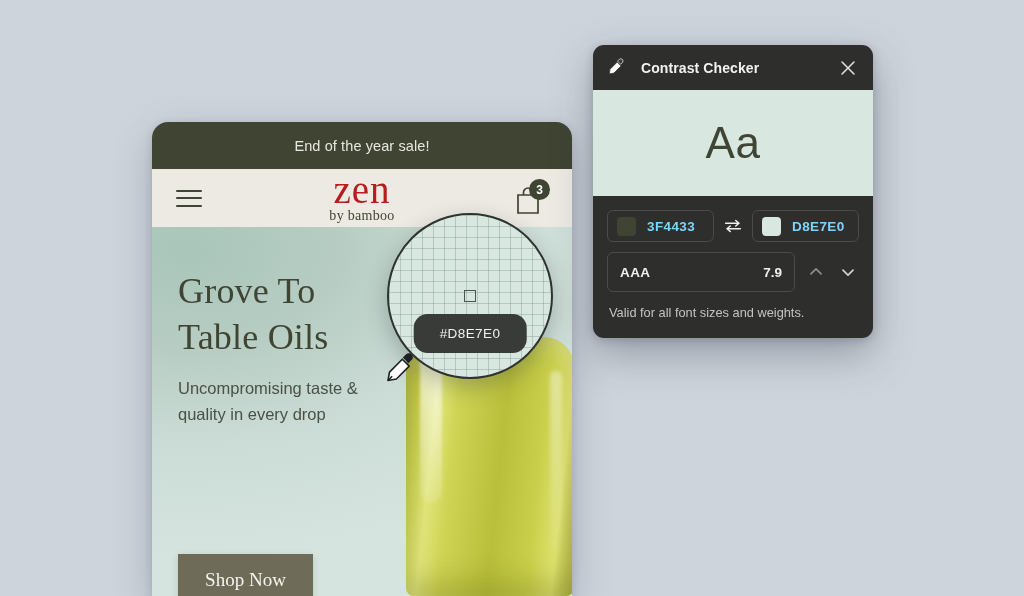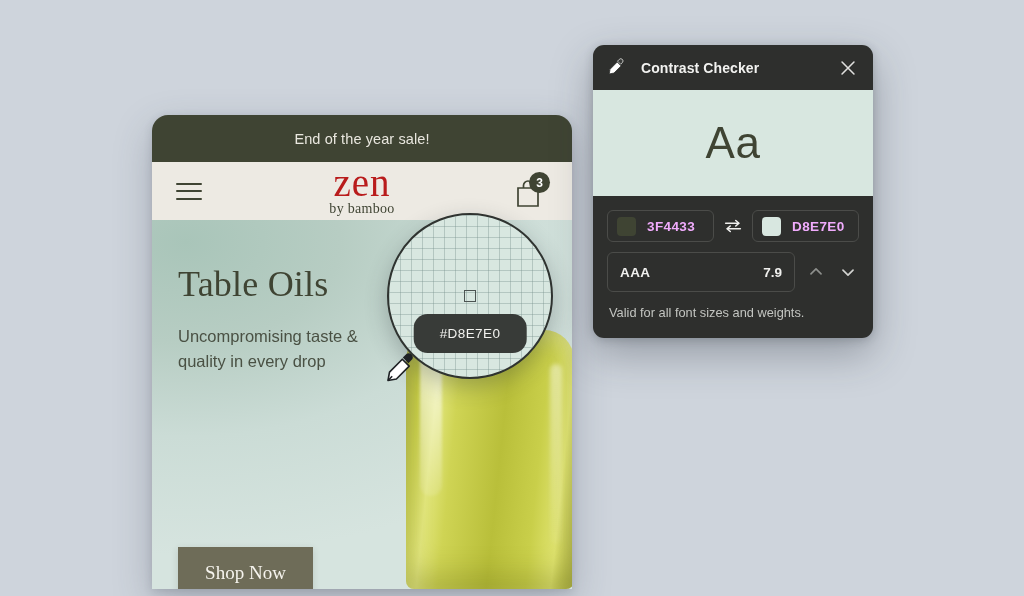--- a/index.html
+++ b/index.html
@@ -7,21 +7,21 @@
     width: 1024px; height: 596px;
     overflow: hidden;
     background: #ced4dc;
     font-family: "Liberation Sans", sans-serif;
   }
   #stage { position: relative; width: 1024px; height: 596px; }
 
   
   #phone-card {
     position: absolute;
-    left: 152px; top: 115px;
+    left: 152px; top: 122px;
     width: 420px; height: 474px;
     border-radius: 16px 16px 0 0;
     overflow: hidden;
     box-shadow: 0 14px 38px rgba(60,70,85,.28), 0 2px 8px rgba(60,70,85,.18);
   }
   .announce-bar {
     height: 47px;
     background: #3f4433;
     display: flex; align-items: center; justify-content: center;
   }
@@ -209,21 +209,21 @@
   .rowA { display: flex; align-items: center; gap: 8px; padding: 14px 14px 0 14px; }
   .swatch-box {
     flex: 1; height: 32px;
     border: 1px solid #4b4c49; border-radius: 6px;
     display: flex; align-items: center; gap: 11px;
     padding: 0 9px; cursor: pointer;
   }
   .sw { width: 19px; height: 19px; border-radius: 4px; flex: none; }
   .sw.dark { background: #3f4433; }
   .sw.light { background: #d8e7e0; }
-  .hexlabel { color: #f0abfc; font-size: 13.5px; font-weight: 700; letter-spacing: .4px; }
+  .hexlabel { color: #7dd3fc; font-size: 13.5px; font-weight: 700; letter-spacing: .4px; }
   .swap { width: 22px; height: 22px; flex: none; cursor: pointer; }
   .rowB { display: flex; align-items: center; gap: 10px; padding: 10px 14px 0 14px; }
   .score-box {
     flex: 1; height: 40px;
     border: 1px solid #4b4c49; border-radius: 6px;
     display: flex; align-items: center; justify-content: space-between;
     padding: 0 12px;
   }
   .score-level { color: #f0f0ee; font-size: 13.5px; font-weight: 700; letter-spacing: .4px; }
   .score-val { color: #f0f0ee; font-size: 13.5px; font-weight: 700; }
@@ -268,20 +268,21 @@
         <div class="leaf"></div>
         <div class="body"></div>
         <div class="shoulder-hl"></div>
         <div class="neck"></div>
         <div class="neck-lip"></div>
         <div class="cork"></div>
       </div>
 
       <div class="hero-copy">
         <div class="hero-h1">
+          <div>Grove To</div>
           <div>Table Oils</div>
         </div>
         <div class="hero-sub">
           <div>Uncompromising taste &amp;</div>
           <div>quality in every drop</div>
         </div>
       </div>
 
       <div class="shop-btn">Shop Now</div>
     </div>

